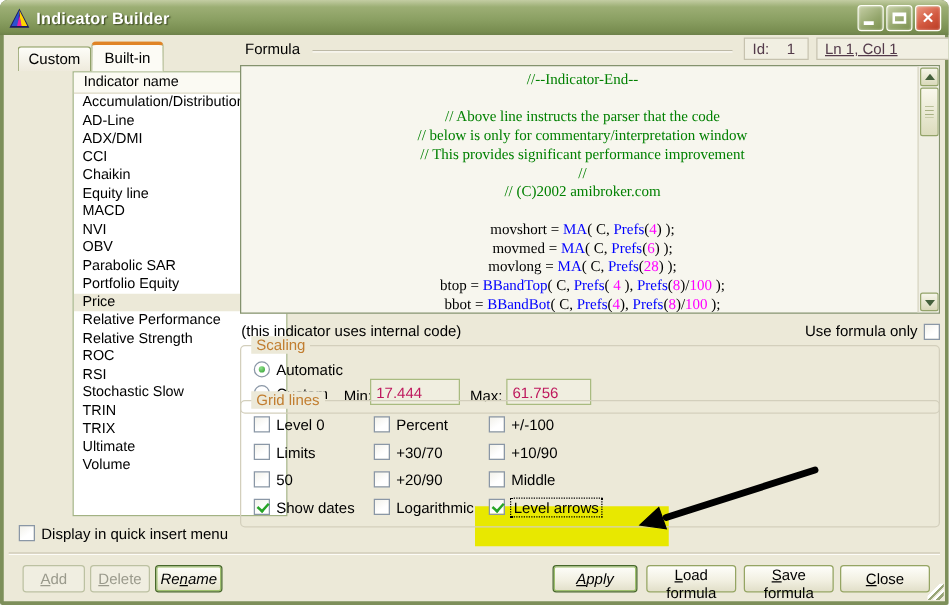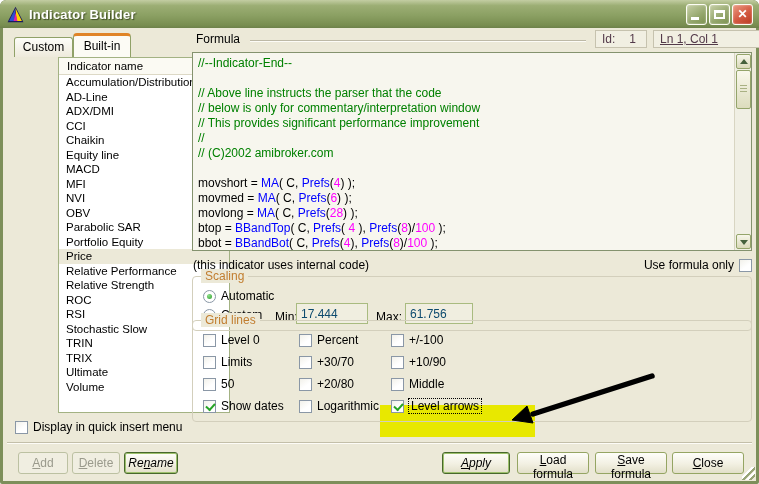--- a/index.html
+++ b/index.html
@@ -90,21 +90,21 @@
   .radio {
     display: inline-block; width: 13px; height: 13px; flex: 0 0 13px;
     border: 1px solid #8a97a6; border-radius: 50%;
     background: radial-gradient(circle at 35% 30%, #ffffff, #ededе6 80%);
     position: relative;
   }
   .radio.selected::after {
     content: ""; position: absolute; left: 3px; top: 3px; width: 5px; height: 5px;
     border-radius: 50%; background: radial-gradient(circle at 35% 30%, #8ee08a, #2e9e2e);
   }
-  .cb-row { display: flex; align-items: center; gap: 5px; position: absolute; white-space: nowrap; }
+  .cb-row { display: flex; gap: 5px; position: absolute; white-space: nowrap; }
   .cb-label.focused { outline: 1px dotted #000; outline-offset: 0px; padding: 0 2px; }
   
   .quick-insert { left: 12px; top: 392px; }
   
   .xp-btn {
     position: absolute; height: 22px;
     background: linear-gradient(#fefefa, #f2f0e2 55%, #e2dfc9);
     border: 1px solid #95a563; border-radius: 3px;
     font-family: "Liberation Sans", sans-serif; font-size: 12px; color: #000;
     cursor: default;
@@ -131,22 +131,22 @@
   #id-box { left: 592px; width: 52px; }
   #ln-box { left: 650px; width: 120px; text-decoration: underline; }
   
   .editor {
     position: absolute; left: 189px; top: 24px; width: 560px; height: 199px;
     background: #f7f6ee; border: 1px solid #84926e; overflow: hidden;
   }
   .code-lines {
     position: absolute; left: 0; top: 0; right: 17px; bottom: 0;
     padding: 3px 0 0 5px;
-    font-family: Liberation Sans, sans-serif;
-    font-size: 12px; line-height: 15px; white-space: pre;
+    font-family: Liberation Serif, serif;
+    font-size: 12px; line-height: 15px; white-space: pre; text-align: center;
   }
   .scrollbar {
     position: absolute; right: 0; top: 0; width: 17px; bottom: 0;
     background: #f0efe4; border-left: 1px solid #d8d5c2;
   }
   .sb-btn {
     position: absolute; left: 1px; width: 15px; height: 15px;
     background: linear-gradient(#f7f6ea, #d9d9ba);
     border: 1px solid #94a46a; border-radius: 2px;
   }
@@ -172,28 +172,28 @@
   .groupbox {
     position: absolute; border: 1px solid #d3cfbc; border-radius: 4px;
   }
   #gb-scaling { left: 189px; top: 248px; width: 560px; height: 55px; }
   #gb-grid    { left: 189px; top: 292px; width: 560px; height: 102px; }
   .gb-caption {
     position: absolute; left: 8px; top: -8px; background: #ece9d8;
     padding: 0 4px; font-size: 12px; color: #c17d2f; cursor: default;
   }
   
-  .radio-row { display: flex; align-items: flex-end; gap: 5px; position: absolute; }
+  .radio-row { display: flex; align-items: flex-start; gap: 5px; position: absolute; }
   #radio-row-auto { left: 10px; top: 12px; }
   #radio-row-custom { left: 10px; top: 31px; }
   .minmax-label { position: absolute; top: 33px; font-size: 12px; cursor: default; }
   #min-label { left: 82px; } #max-label { left: 183px; }
   .minmax-input {
     position: absolute; top: 26px; width: 72px; height: 21px;
-    border: 1px solid #a9bb80; background: #f0eee0; color: #0c4a6e;
+    border: 1px solid #a9bb80; background: #f0eee0; color: #be185d;
     font-family: "Liberation Sans", sans-serif; font-size: 12px; padding: 0 4px;
   }
   #min-input { left: 103px; } #max-input { left: 212px; width: 68px; }
   
   .grid-col { position: absolute; top: 0; width: 95px; height: 100%; }
   #grid-col-0 { left: 10px; } #grid-col-1 { left: 106px; } #grid-col-2 { left: 198px; width: 130px; }
   .grid-col .cb-row { left: 0; }
   .grid-col .cb-row:nth-child(1) { top: 12px; }
   .grid-col .cb-row:nth-child(2) { top: 34px; }
   .grid-col .cb-row:nth-child(3) { top: 56px; }
@@ -248,21 +248,20 @@
         <span class="col-sep"></span>
       </div>
       <div id="indicator-list">
           <div class="list-item">Accumulation/Distribution</div>
           <div class="list-item">AD-Line</div>
           <div class="list-item">ADX/DMI</div>
           <div class="list-item">CCI</div>
           <div class="list-item">Chaikin</div>
           <div class="list-item">Equity line</div>
           <div class="list-item">MACD</div>
-          <div class="list-item">MFI</div>
           <div class="list-item">NVI</div>
           <div class="list-item">OBV</div>
           <div class="list-item">Parabolic SAR</div>
           <div class="list-item">Portfolio Equity</div>
           <div class="list-item selected">Price</div>
           <div class="list-item">Relative Performance</div>
           <div class="list-item">Relative Strength</div>
           <div class="list-item">ROC</div>
           <div class="list-item">RSI</div>
           <div class="list-item">Stochastic Slow</div>
@@ -353,21 +352,21 @@
           <div class="cb-row">
             <span class="cb"></span>
             <span class="cb-label">Percent</span>
           </div>
           <div class="cb-row">
             <span class="cb"></span>
             <span class="cb-label">+30/70</span>
           </div>
           <div class="cb-row">
             <span class="cb"></span>
-            <span class="cb-label">+20/80</span>
+            <span class="cb-label">+20/90</span>
           </div>
           <div class="cb-row">
             <span class="cb"></span>
             <span class="cb-label">Logarithmic</span>
           </div>
         </div>
       <div class="grid-col" id="grid-col-2">
           <div class="cb-row">
             <span class="cb"></span>
             <span class="cb-label">+/-100</span>

